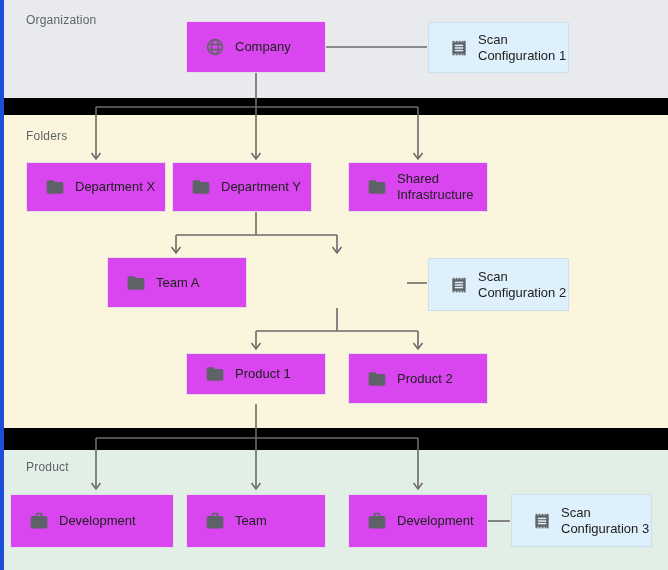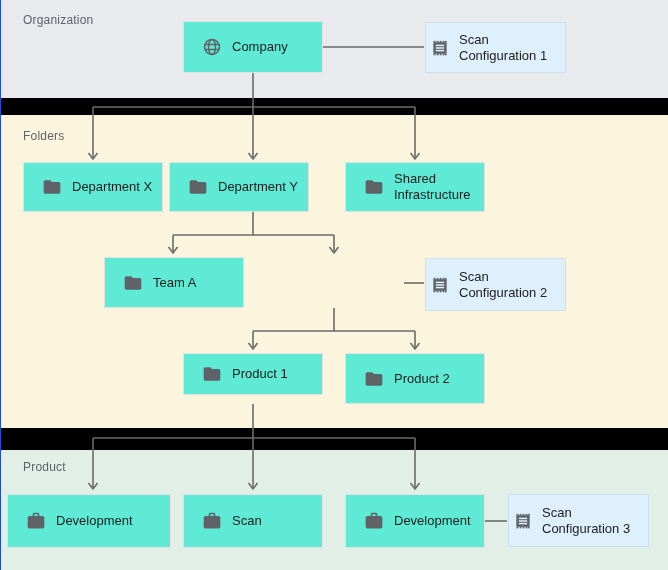--- a/index.html
+++ b/index.html
@@ -1,48 +1,48 @@
 <!DOCTYPE html>
 <html><head>
 <meta charset="utf-8">
 <style>
   html,body{margin:0;padding:0;background:#fff;}
   #stage{
     position:relative;
     width:668px;height:570px;
     font-family:"Liberation Sans","DejaVu Sans",sans-serif;
     overflow:hidden;
-    border-left:1px solid #1d4ed8;
+    border-left:4px solid #1d4ed8;
     box-sizing:border-box;
     background:#fff;
   }
   .section{position:absolute;left:0;width:668px;}
   .section.organization{top:0;height:98px;background:#e8eaed;}
   .section.folders{top:115px;height:313px;background:#fcf5de;}
   .section.projects{top:450px;height:120px;background:#e1efe6;}
   .bar{position:absolute;left:0;width:668px;background:#000;}
   .bar.bar1{top:98px;height:17px;}
   .bar.bar2{top:428px;height:22px;}
   .section-label{
     position:absolute;left:22px;
     font-size:12px;color:#5f6368;letter-spacing:.2px;
   }
   #connectors{position:absolute;left:0;top:0;z-index:3;pointer-events:none;}
   .node{
     position:absolute;z-index:4;
-    background:#5eead4;border:1px solid #e1e1e1;
+    background:#d946ef;border:1px solid #e1e1e1;
     display:flex;align-items:center;
     padding-left:18px;gap:10px;
     box-sizing:border-box;
     font-size:13px;color:#212121;
   }
   .node .label{line-height:16px;max-width:96px;}
   .node.scan{
     background:#def0fb;border-color:#cbdfec;
-    padding-left:4px;gap:9px;
+    padding-left:20px;gap:9px;
   }
   .icon{display:flex;align-items:center;flex:0 0 auto;}
 </style>
 </head>
 <body>
 
 <div id="stage">
 
   <div class="section organization"></div>
   <div class="section folders"></div>
@@ -212,21 +212,21 @@
     </span>
     <span class="label">Development</span>
   </div>
 
   <div class="node" style="left:182px;top:494px;width:140px;height:54px">
     <span class="icon">
       <svg width="20" height="20" viewBox="0 0 24 24" fill="#5f6368">
         <path d="M20 6h-4V4c0-1.11-.89-2-2-2h-4c-1.11 0-2 .89-2 2v2H4c-1.11 0-2 .89-2 2v11c0 1.11.89 2 2 2h16c1.11 0 2-.89 2-2V8c0-1.11-.89-2-2-2zm-6 0h-4V4h4v2z"></path>
       </svg>
     </span>
-    <span class="label">Scan</span>
+    <span class="label">Team</span>
   </div>
 
   <div class="node" style="left:344px;top:494px;width:140px;height:54px">
     <span class="icon">
       <svg width="20" height="20" viewBox="0 0 24 24" fill="#5f6368">
         <path d="M20 6h-4V4c0-1.11-.89-2-2-2h-4c-1.11 0-2 .89-2 2v2H4c-1.11 0-2 .89-2 2v11c0 1.11.89 2 2 2h16c1.11 0 2-.89 2-2V8c0-1.11-.89-2-2-2zm-6 0h-4V4h4v2z"></path>
       </svg>
     </span>
     <span class="label">Development</span>
   </div>

